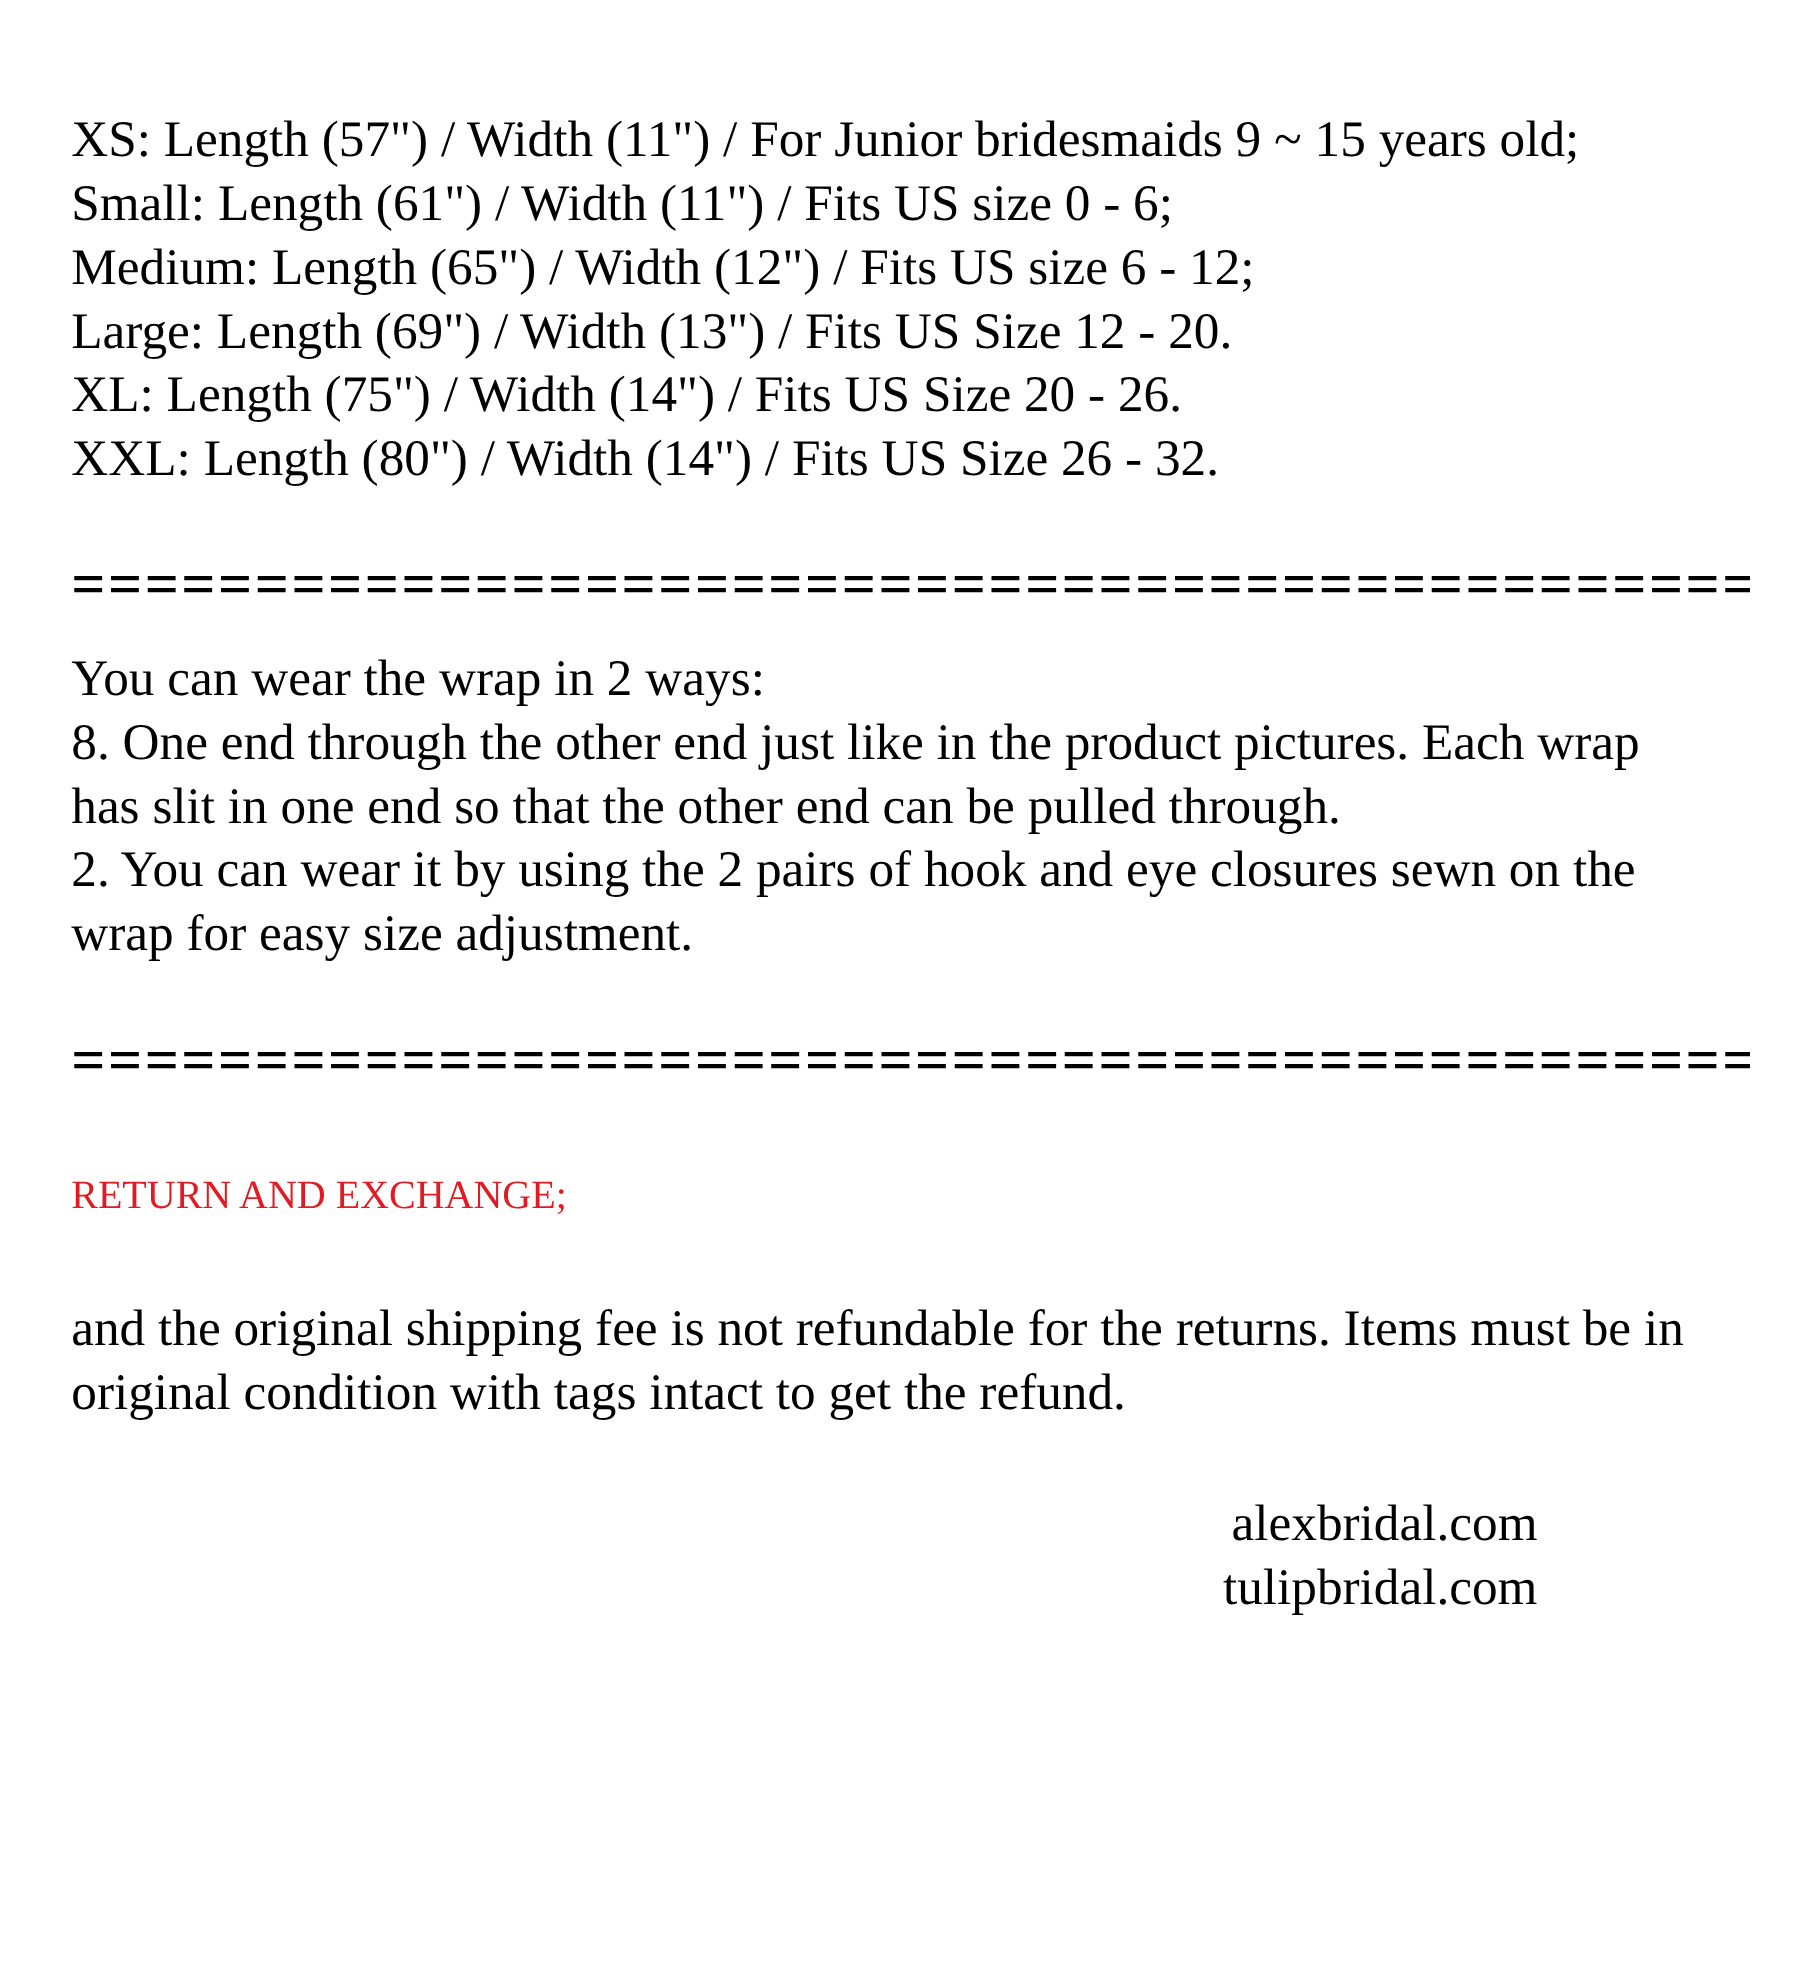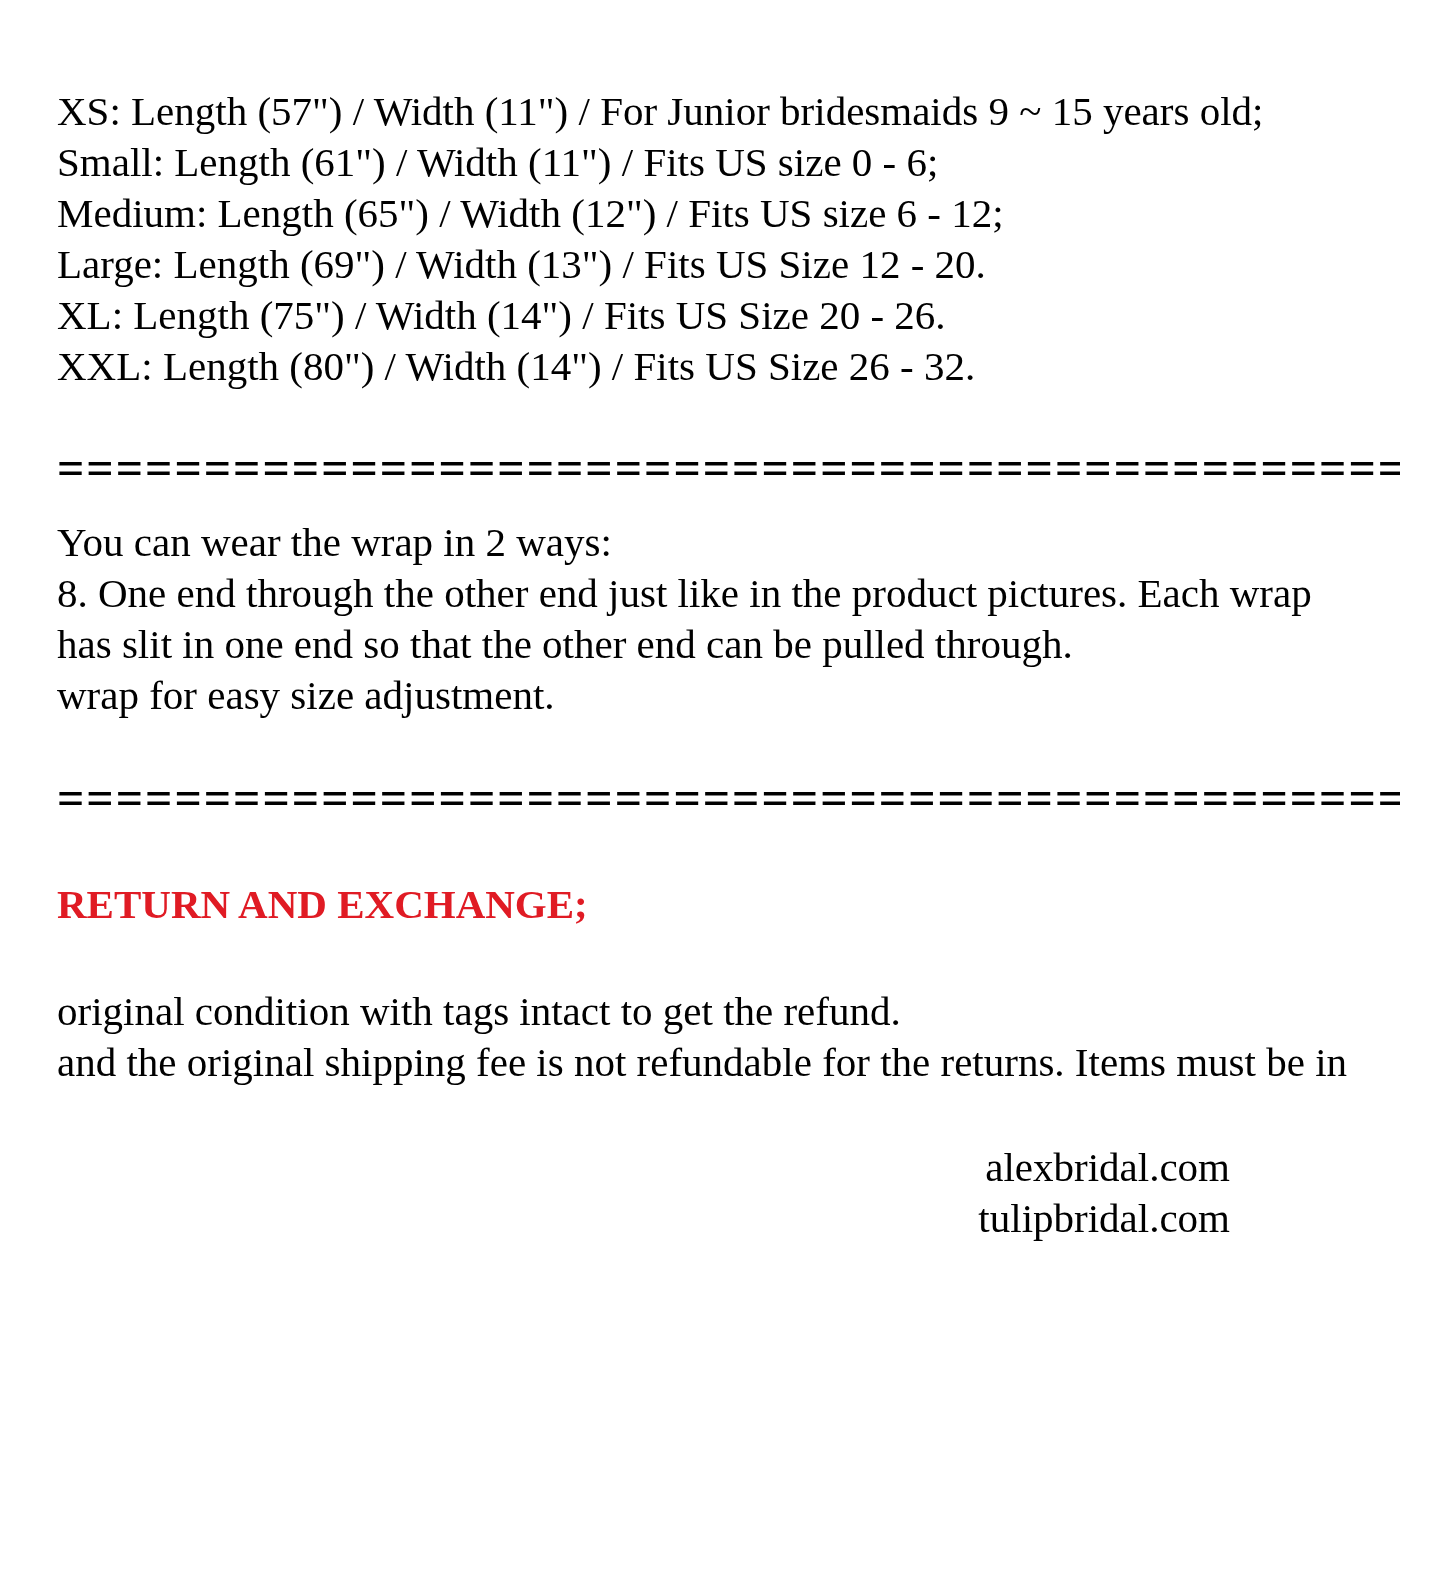--- a/index.html
+++ b/index.html
@@ -25,23 +25,23 @@
     letter-spacing: 2px;
     white-space: nowrap;
     overflow: hidden;
     color: var(--text-color, #000000);
   }
   .sep-1 { margin-top: 56px; }
   .wear-block { margin-top: 29px; }
   .sep-2 { margin-top: 57px; }
   .heading-red {
     margin: 61px 0 0 0;
-    font-size: 41px;
+    font-size: 32px;
     line-height: 51px;
-    font-weight: bold;
+    font-weight: normal;
     color: var(--accent-red, #e01b24);
     white-space: nowrap;
   }
   .policy-block { margin-top: 56px; }
   .websites-block {
     margin-top: 54px;
     text-align: right;
     padding-right: 170px;
   }
 </style>
@@ -58,30 +58,31 @@
     <div class="text-line">XL: Length (75") / Width (14") / Fits US Size 20 - 26.</div>
     <div class="text-line">XXL: Length (80") / Width (14") / Fits US Size 26 - 32.</div>
   </section>
 
   <div class="separator sep-1">==============================================</div>
 
   <section class="wear-block">
     <div class="text-line">You can wear the wrap in 2 ways:</div>
     <div class="text-line">8. One end through the other end just like in the product pictures. Each wrap</div>
     <div class="text-line">has slit in one end so that the other end can be pulled through.</div>
+    <div class="text-line">2. You can wear it by using the 2 pairs of hook and eye closures sewn on the</div>
     <div class="text-line">wrap for easy size adjustment.</div>
   </section>
 
   <div class="separator sep-2">==============================================</div>
 
   <h2 class="heading-red">RETURN AND EXCHANGE;</h2>
 
   <section class="policy-block">
+    <div class="text-line">and the original shipping fee is not refundable for the returns. Items must be in</div>
     <div class="text-line">original condition with tags intact to get the refund.</div>
-    <div class="text-line">and the original shipping fee is not refundable for the returns. Items must be in</div>
   </section>
 
   <section class="websites-block">
     <div class="text-line">alexbridal.com</div>
     <div class="text-line">tulipbridal.com</div>
   </section>
 
 </div>
 
 </body></html>

